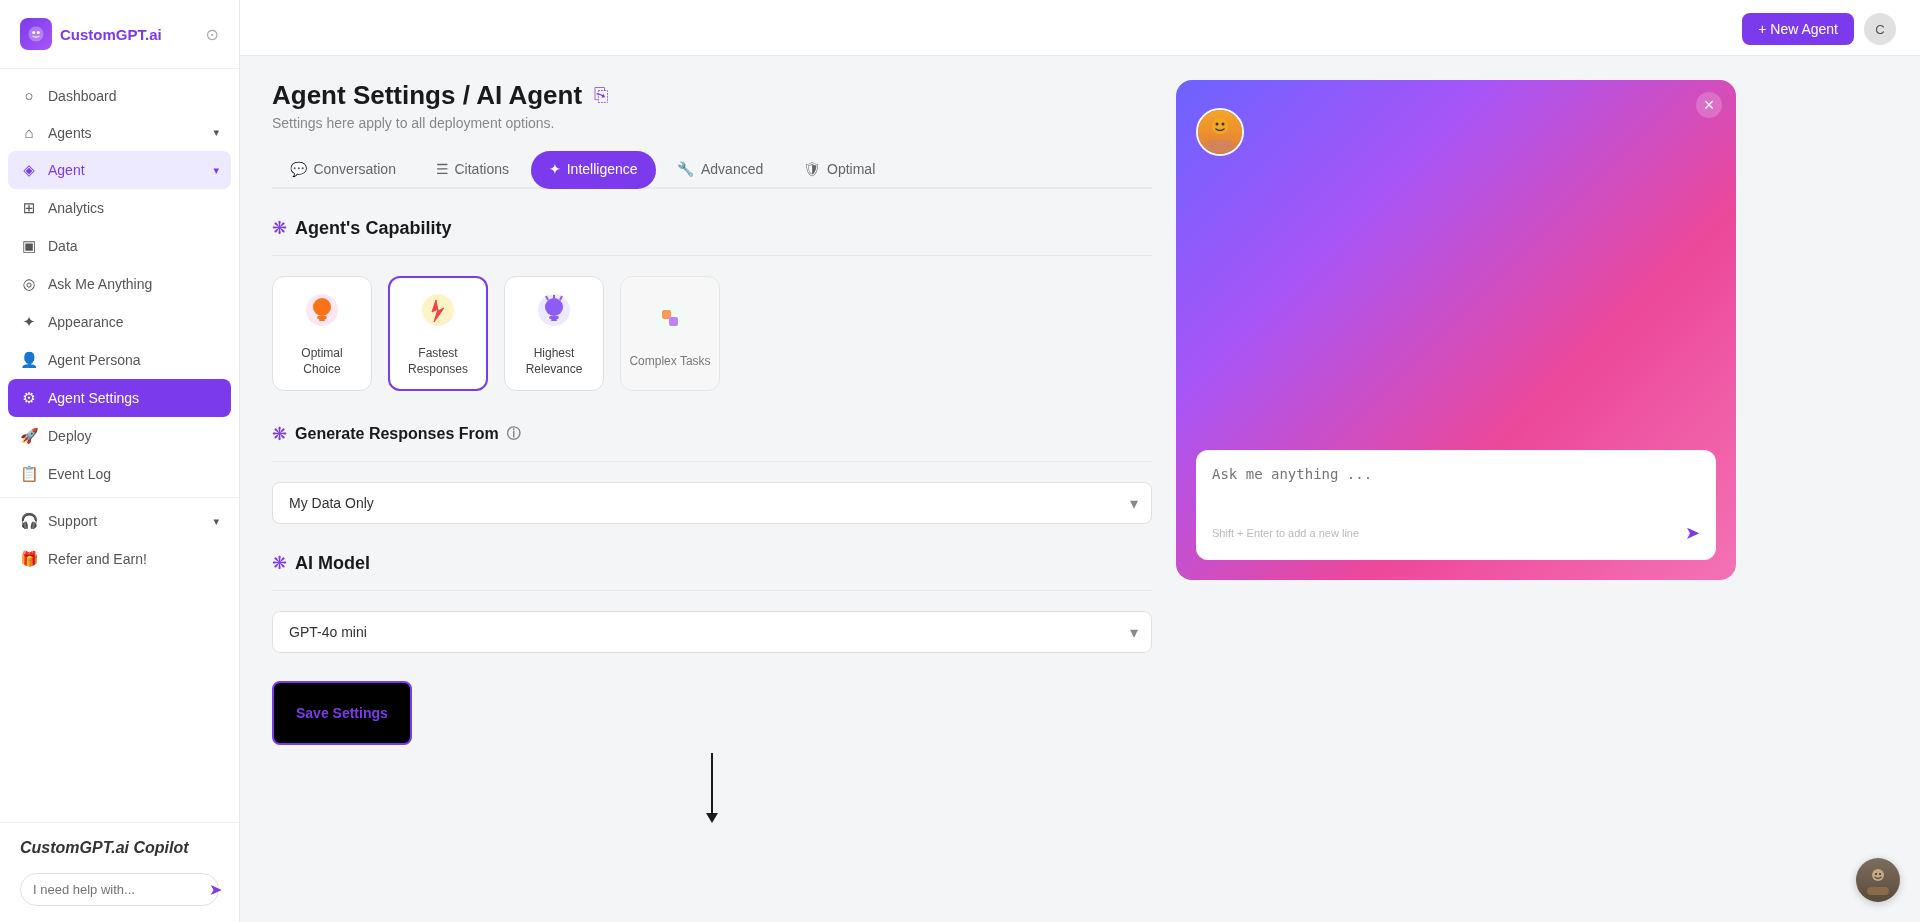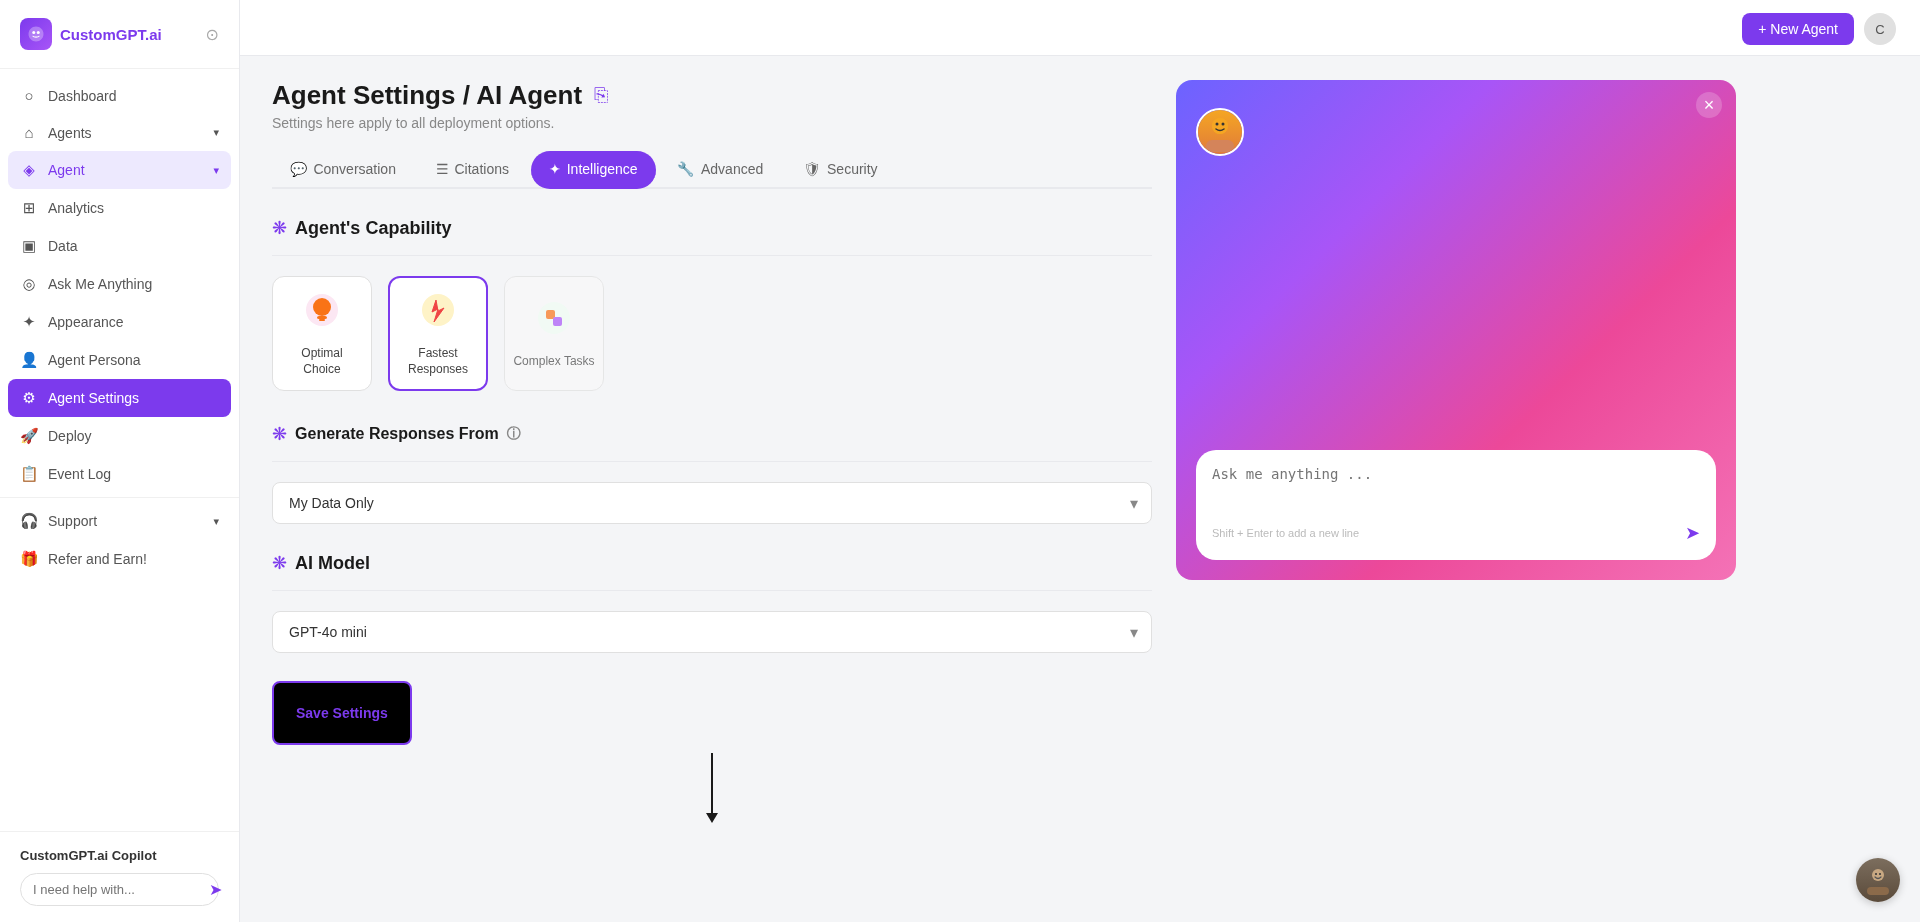--- a/index.html
+++ b/index.html
@@ -46,21 +46,21 @@
     .nav-icon { font-size: 15px; width: 18px; text-align: center; }
     .nav-arrow { margin-left: auto; font-size: 11px; }
 
     .sidebar-divider { height: 1px; background: #f0f0f0; margin: 4px 0; }
 
     .copilot-section {
       padding: 16px 20px;
       border-top: 1px solid #f0f0f0;
       margin-top: auto;
     }
-    .copilot-title { font-size: 13px; font-weight: 600; color: #333; margin-bottom: 10px; }
+    .copilot-title { font-size: 16px; font-weight: 600; color: #333; margin-bottom: 16px; font-style: italic; }
     .copilot-input-wrap {
       display: flex; align-items: center;
       border: 1px solid #e0e0e0; border-radius: 20px;
       padding: 6px 12px; background: #fff;
     }
     .copilot-input { border: none; outline: none; font-size: 13px; color: #888; flex: 1; background: transparent; }
     .copilot-send { color: #7c3aed; font-size: 16px; cursor: pointer; }
 
     
     .main {
@@ -250,21 +250,21 @@
     }
     .preview-avatar-inner {
       width: 100%; height: 100%;
       background: linear-gradient(180deg, #f5a623 0%, #e07b39 100%);
       display: flex; align-items: center; justify-content: center;
       font-size: 22px;
     }
     .preview-spacer { flex: 1; }
     .preview-input-area {
       background: white;
-      border-radius: 20px;
+      border-radius: 12px;
       padding: 16px;
       margin-top: 16px;
     }
     .preview-input {
       border: none; outline: none;
       font-size: 14px;
       color: #888;
       width: 100%;
       background: transparent;
       resize: none;
@@ -405,21 +405,21 @@
         <div class="tab active">
           <span>✦</span>
           <span>Intelligence</span>
         </div>
         <div class="tab">
           <span>🔧</span>
           <span>Advanced</span>
         </div>
         <div class="tab">
           <span>🛡</span>
-          <span>Security</span>
+          <span>Optimal</span>
         </div>
       </div>
 
       
       <div class="section-header">
         <span class="section-icon">❋</span>
         <h2 class="section-title">Agent's Capability</h2>
       </div>
       <hr class="section-divider">
 
@@ -440,20 +440,34 @@
         <div class="cap-card selected">
           <div class="cap-card-icon">
             <svg width="40" height="40" viewBox="0 0 40 40">
               <ellipse cx="20" cy="20" rx="16" ry="16" fill="#fef3c7"></ellipse>
               <path d="M18 10 L14 22 L20 19 L16 32 L26 18 L20 21 Z" fill="#ef4444" stroke="#ef4444" stroke-linejoin="round"></path>
             </svg>
           </div>
           <span class="cap-card-label">Fastest Responses</span>
         </div>
 
+        <div class="cap-card">
+          <div class="cap-card-icon">
+            <svg width="40" height="40" viewBox="0 0 40 40">
+              <ellipse cx="20" cy="20" rx="16" ry="16" fill="#ede9fe"></ellipse>
+              <ellipse cx="20" cy="17" rx="9" ry="9" fill="#8b5cf6"></ellipse>
+              <rect x="15" y="26" width="10" height="3" rx="2" fill="#8b5cf6"></rect>
+              <rect x="17" y="29" width="6" height="2" rx="1" fill="#8b5cf6"></rect>
+              <line x1="14" y1="10" x2="12" y2="6" stroke="#8b5cf6" stroke-width="2"></line>
+              <line x1="20" y1="9" x2="20" y2="5" stroke="#8b5cf6" stroke-width="2"></line>
+              <line x1="26" y1="10" x2="28" y2="6" stroke="#8b5cf6" stroke-width="2"></line>
+            </svg>
+          </div>
+          <span class="cap-card-label">Highest Relevance</span>
+        </div>
 
         <div class="cap-card disabled">
           <div class="cap-card-icon">
             <svg width="40" height="40" viewBox="0 0 40 40">
               <ellipse cx="20" cy="20" rx="16" ry="16" fill="#f0fdf4"></ellipse>
               <rect x="12" y="12" width="9" height="9" rx="2" fill="#f97316"></rect>
               <rect x="19" y="19" width="9" height="9" rx="2" fill="#a855f7"></rect>
             </svg>
           </div>
           <span class="cap-card-label">Complex Tasks</span>

